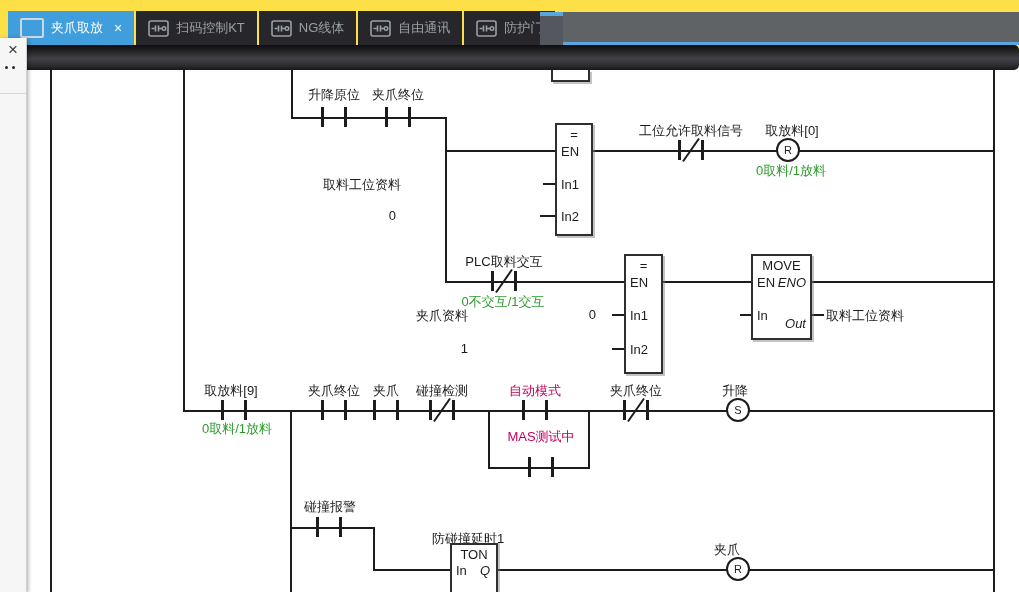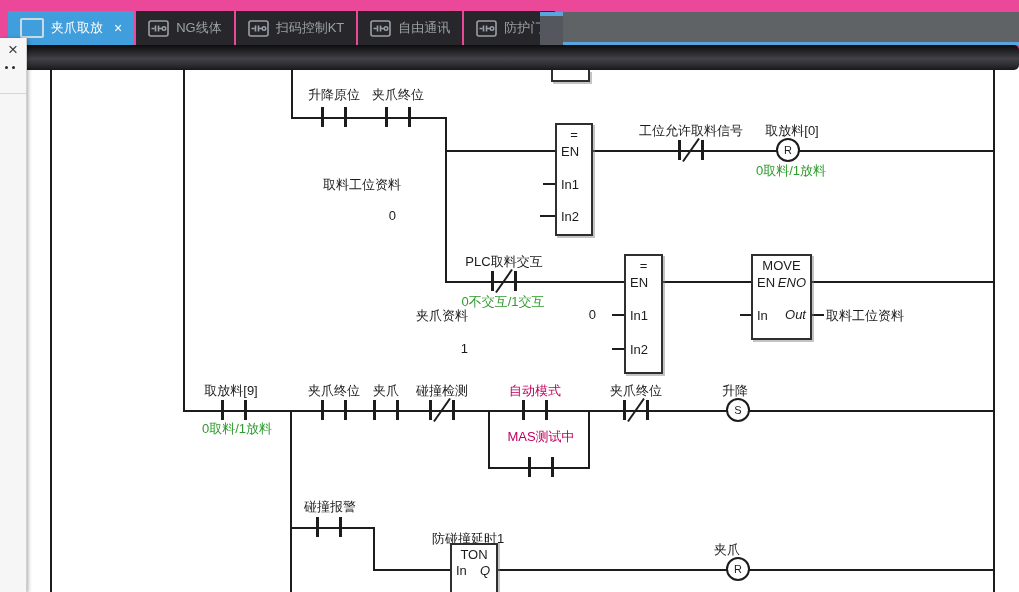--- a/index.html
+++ b/index.html
@@ -1,20 +1,20 @@
 <!DOCTYPE html>
 <html><head>
 <meta charset="utf-8">
 <style>
   html,body{margin:0;padding:0;background:#000;}
   #app{position:relative;width:1019px;height:592px;overflow:hidden;
        font-family:"Liberation Sans","DejaVu Sans",sans-serif;background:#fff;}
 
   
-  #topbar{position:absolute;left:0;top:0;width:100%;height:55px;background:#ec4899;z-index:5;}
+  #topbar{position:absolute;left:0;top:0;width:100%;height:55px;background:#fde047;z-index:5;}
   #tabs{position:absolute;left:8px;top:11px;height:34px;display:flex;align-items:stretch;}
   .tab{display:flex;align-items:center;gap:7px;padding:0 12px;font-size:13px;white-space:nowrap;}
   .tab.active{background:#3f9edb;color:#fff;}
   .tab.inactive{background:#27272b;color:#9aa0a6;margin-left:2px;}
   .tab .close{font-size:14px;color:#fff;margin-left:4px;}
   .winicon{width:20px;height:16px;border:2px solid #c9d9e6;border-radius:2px;background:transparent;}
   .lad-ico{display:block;}
   #tabfill{position:absolute;left:540px;right:0;top:12px;height:33px;background:#5f6366;z-index:5;}
   #tabfill .sq{position:absolute;left:0;top:0;width:23px;height:100%;background:#54575d;border-top:4px solid #58a6e0;box-sizing:border-box;}
   #tabfill .blue{position:absolute;left:23px;right:0;bottom:0;height:3px;background:#58a6e0;}
@@ -141,21 +141,21 @@
         <div class="pl" style="top:86px">In2</div>
       </div>
       <div class="lbl-r" style="right:409px;top:307px">夹爪资料</div>
       <div class="lbl-r" style="right:409px;top:341px">1</div>
 
       <div class="block" style="left:751px;top:254px;width:61px;height:86px">
         <div class="title">MOVE</div>
         <div class="pl" style="top:19px">EN</div>
         <div class="pr" style="top:19px">ENO</div>
         <div class="pl" style="top:52px">In</div>
-        <div class="pr" style="top:51px">Out</div>
+        <div class="pr" style="top:60px">Out</div>
       </div>
       <div class="lbl-r" style="right:281px;top:307px">0</div>
       <div class="lbl-l" style="left:826px;top:307px">取料工位资料</div>
 
       <div class="lbl" style="left:231px;top:382px">取放料[9]</div>
       <div class="contact" style="left:221px;top:400px">
           <i class="b1"></i>
           <i class="b2"></i>
         </div>
       <div class="lbl cmt" style="left:237px;top:420px">0取料/1放料</div>
@@ -230,29 +230,29 @@
         <span class="winicon"></span>
         <span>夹爪取放</span>
         <span class="close">×</span>
       </div>
       <div class="tab inactive">
         <svg class="lad-ico" width="21" height="17" viewBox="0 0 21 17">
             <rect x="1" y="1" width="19" height="15" rx="2" fill="none" stroke="#9aa0a8" stroke-width="1.6"></rect>
             <path d="M3.5 8.5h3M7.5 5.5v6M10.5 5.5v6M10.5 8.5h3.5" stroke="#9aa0a8" stroke-width="1.6" fill="none"></path>
             <circle cx="16" cy="8.5" r="1.8" fill="none" stroke="#9aa0a8" stroke-width="1.4"></circle>
           </svg>
+        <span>扫码控制KT</span>
+      </div>
+      <div class="tab inactive">
+        <svg class="lad-ico" width="21" height="17" viewBox="0 0 21 17">
+            <rect x="1" y="1" width="19" height="15" rx="2" fill="none" stroke="#9aa0a8" stroke-width="1.6"></rect>
+            <path d="M3.5 8.5h3M7.5 5.5v6M10.5 5.5v6M10.5 8.5h3.5" stroke="#9aa0a8" stroke-width="1.6" fill="none"></path>
+            <circle cx="16" cy="8.5" r="1.8" fill="none" stroke="#9aa0a8" stroke-width="1.4"></circle>
+          </svg>
         <span>NG线体</span>
-      </div>
-      <div class="tab inactive">
-        <svg class="lad-ico" width="21" height="17" viewBox="0 0 21 17">
-            <rect x="1" y="1" width="19" height="15" rx="2" fill="none" stroke="#9aa0a8" stroke-width="1.6"></rect>
-            <path d="M3.5 8.5h3M7.5 5.5v6M10.5 5.5v6M10.5 8.5h3.5" stroke="#9aa0a8" stroke-width="1.6" fill="none"></path>
-            <circle cx="16" cy="8.5" r="1.8" fill="none" stroke="#9aa0a8" stroke-width="1.4"></circle>
-          </svg>
-        <span>扫码控制KT</span>
       </div>
       <div class="tab inactive">
         <svg class="lad-ico" width="21" height="17" viewBox="0 0 21 17">
             <rect x="1" y="1" width="19" height="15" rx="2" fill="none" stroke="#9aa0a8" stroke-width="1.6"></rect>
             <path d="M3.5 8.5h3M7.5 5.5v6M10.5 5.5v6M10.5 8.5h3.5" stroke="#9aa0a8" stroke-width="1.6" fill="none"></path>
             <circle cx="16" cy="8.5" r="1.8" fill="none" stroke="#9aa0a8" stroke-width="1.4"></circle>
           </svg>
         <span>自由通讯</span>
       </div>
       <div class="tab inactive">

